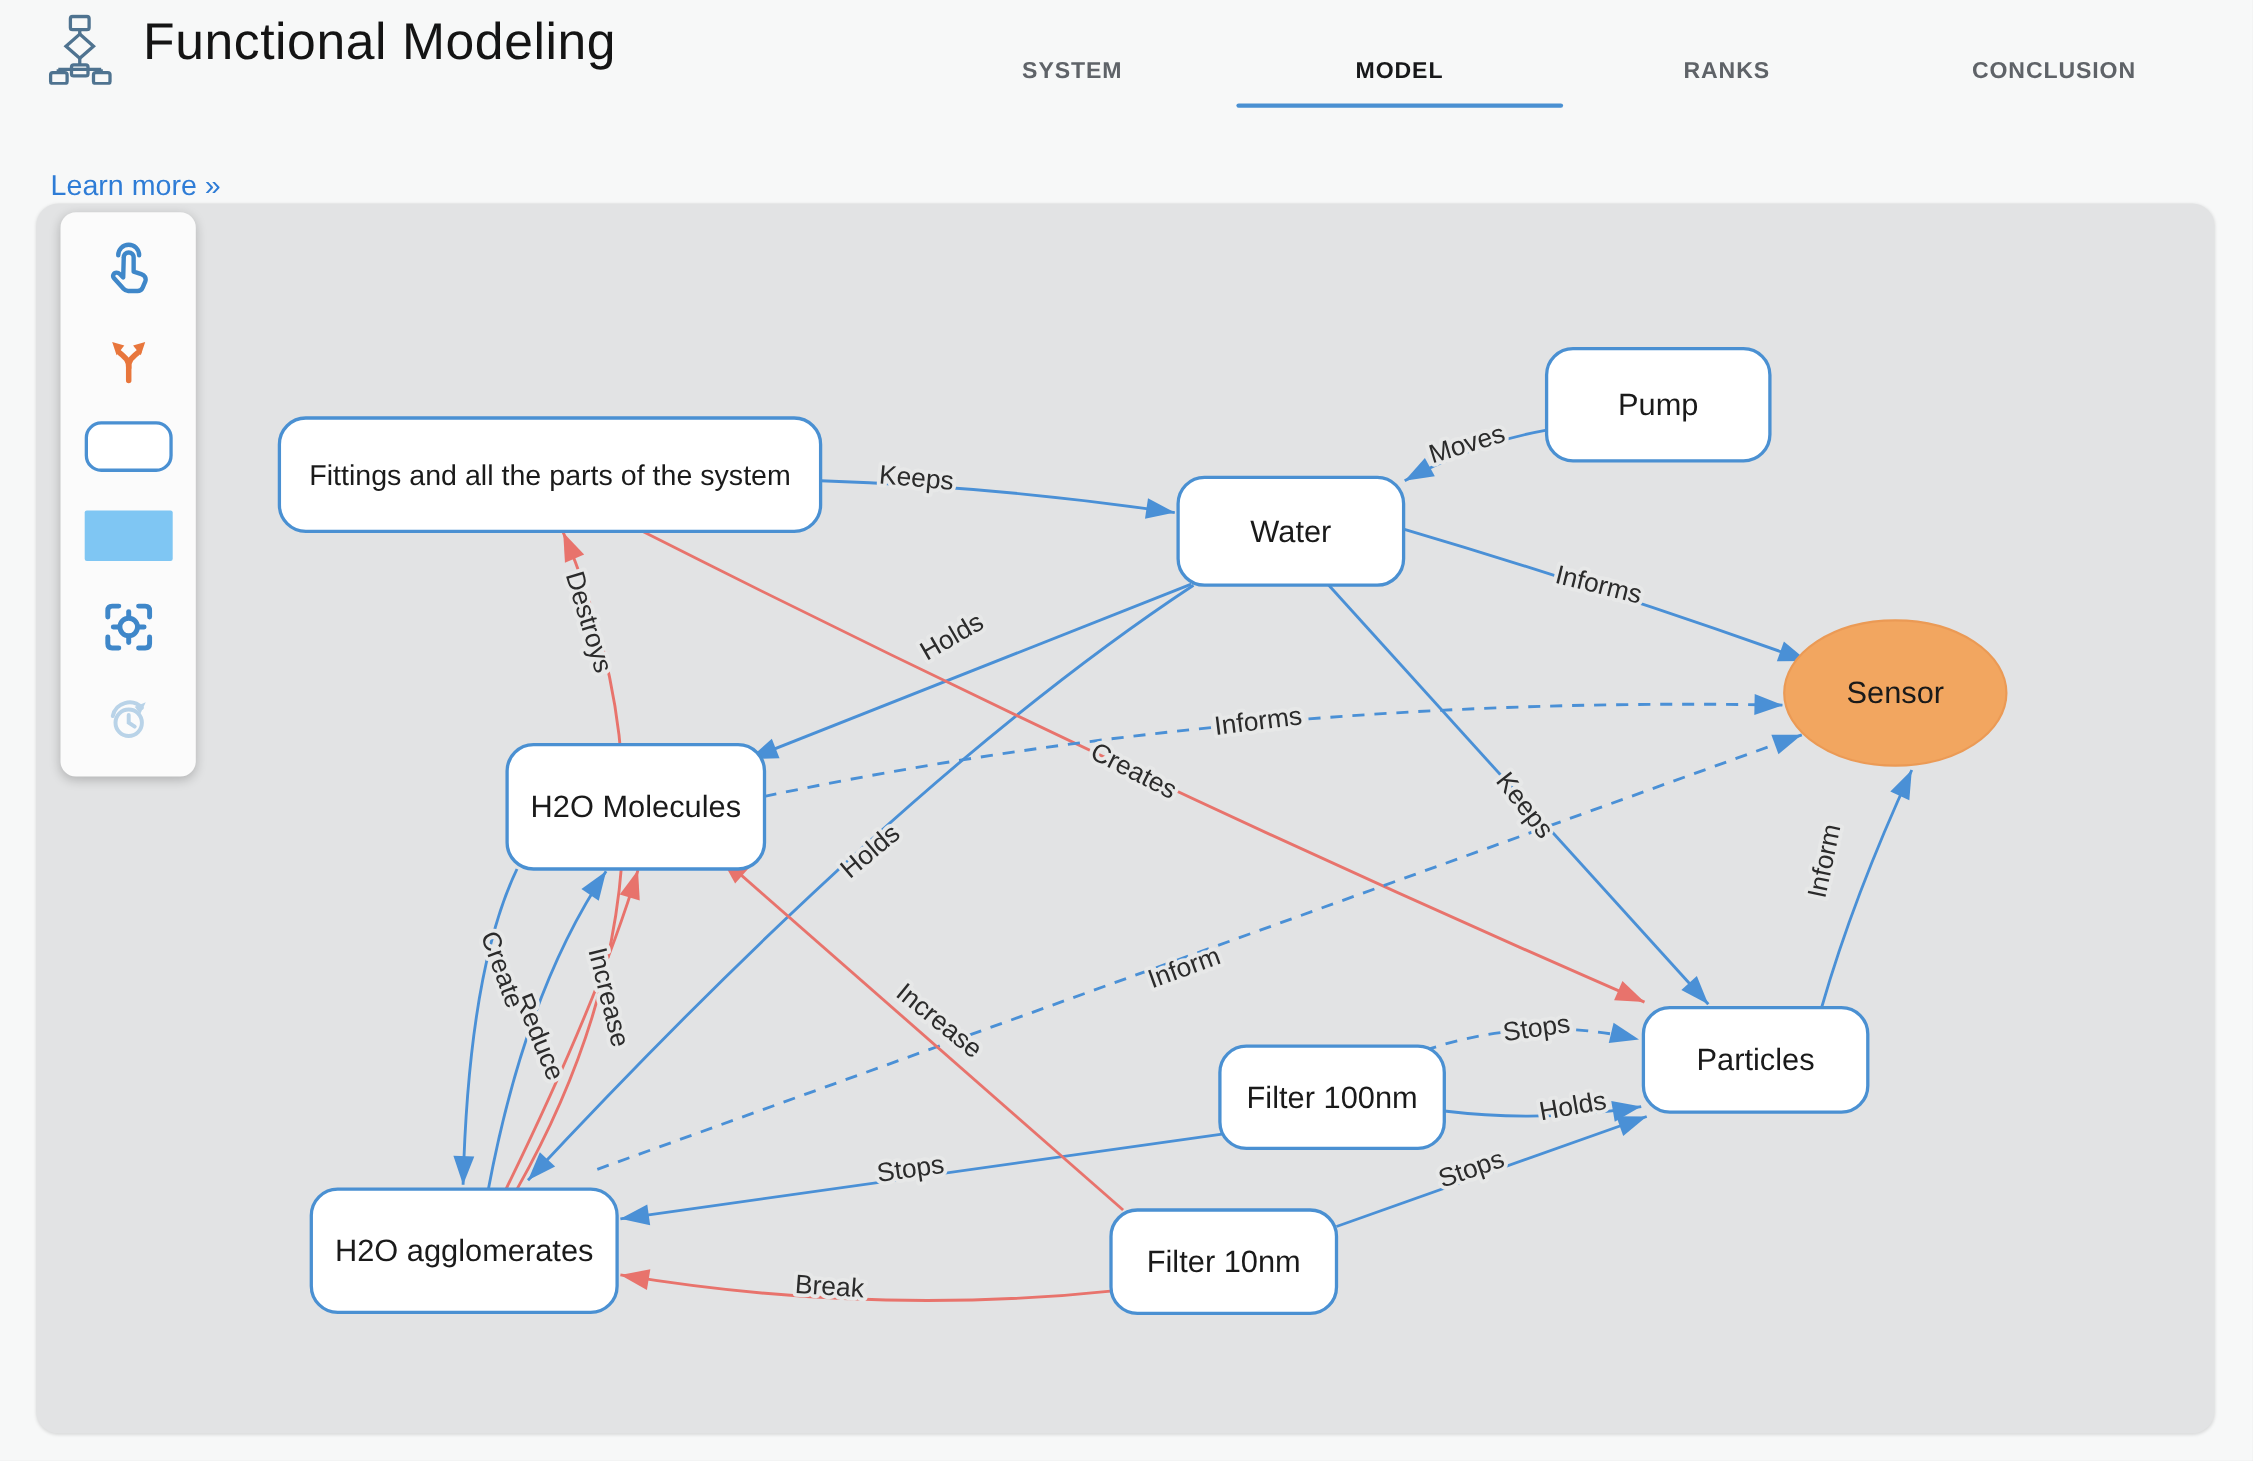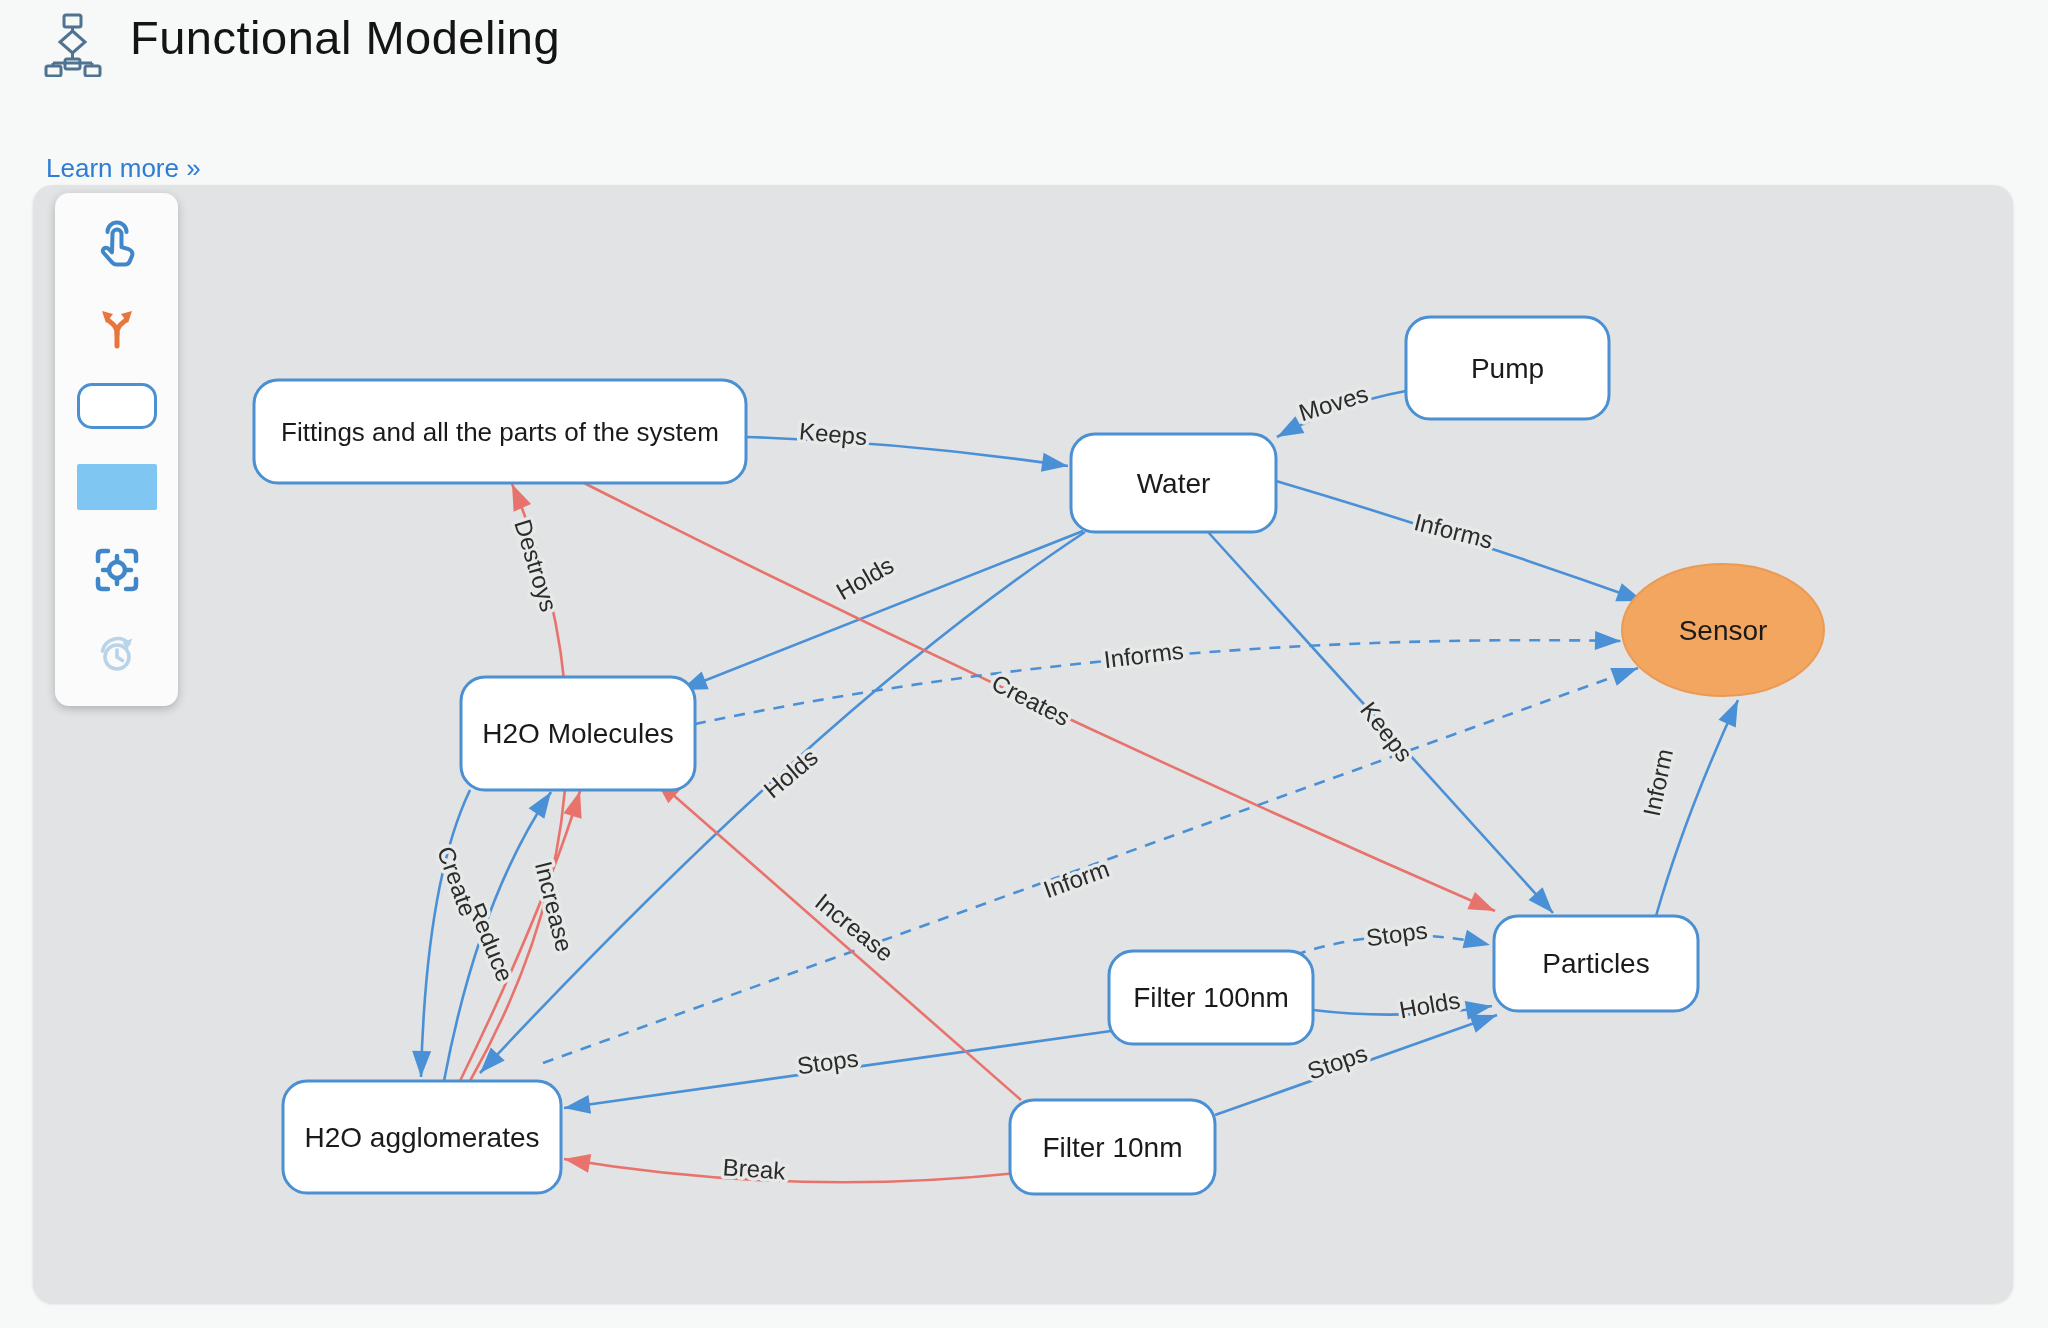--- a/index.html
+++ b/index.html
@@ -62,20 +62,38 @@
     <line x1="9" y1="50" x2="48" y2="50"></line>
     <line x1="9" y1="50" x2="9" y2="53"></line>
     <line x1="48" y1="50" x2="48" y2="53"></line>
     <rect x="2" y="53" width="15" height="10" rx="2"></rect>
     <rect x="21" y="46" width="15" height="10" rx="2"></rect>
     <rect x="41" y="53" width="15" height="10" rx="2"></rect>
   </svg>
   <div id="page-title">Functional Modeling</div>
   <a id="learn-more">Learn more »</a>
 
+  <div id="tabs">
+    <div class="tab">
+      <span>SYSTEM</span>
+
+    </div>
+    <div class="tab active">
+      <span>MODEL</span>
+      <div class="underline"></div>
+    </div>
+    <div class="tab">
+      <span>RANKS</span>
+
+    </div>
+    <div class="tab">
+      <span>CONCLUSION</span>
+
+    </div>
+  </div>
 </div>
 
 <div id="canvas">
   <svg id="diagram" width="1980" height="1118" viewBox="0 0 1980 1118">
       <g>
         <g>
           <path d="M 713,252 Q 870,257 1035,281" fill="none" stroke="#4a90d6" stroke-width="2.6"></path>
           <polygon points="1035,281 1007.9033240443187,286.658635184636 1010.6381811128867,267.8564928382303" fill="#4a90d6"></polygon>
         </g>
         <g>

